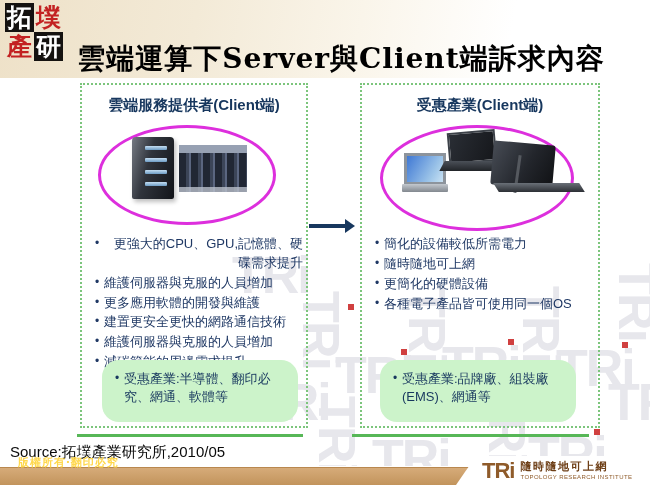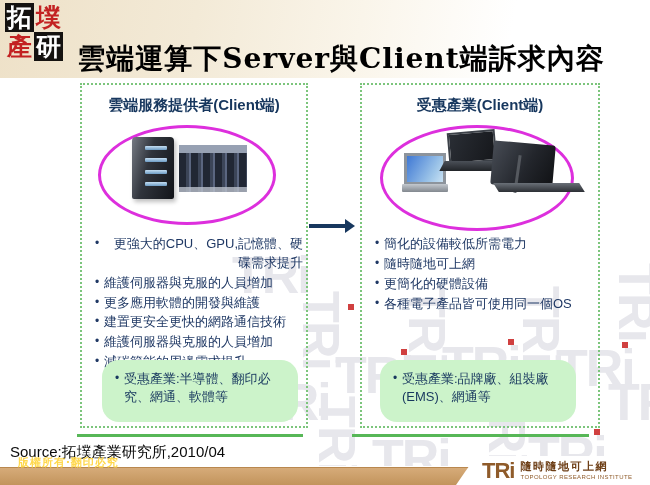--- a/index.html
+++ b/index.html
@@ -220,21 +220,21 @@
     </div>
 
     <div class="industry-box ind-right">
       <span>受惠產業:品牌廠、組裝廠(EMS)、網通等</span>
     </div>
   </section>
 
   <div class="underline ul-left"></div>
   <div class="underline ul-right"></div>
 
-  <div class="source-line">Source:拓墣產業研究所,2010/04</div>
+  <div class="source-line">Source:拓墣產業研究所,2010/05</div>
 
   <div class="footer-bar"></div>
   <div class="copyright">版權所有‧翻印必究</div>
   <div class="tri-plate">
     <span class="tri-mark">TRi</span>
     <span class="tri-textcol">
       <span class="tri-cjk">隨時隨地可上網</span>
       <span class="tri-en">TOPOLOGY RESEARCH INSTITUTE</span>
     </span>
   </div>

